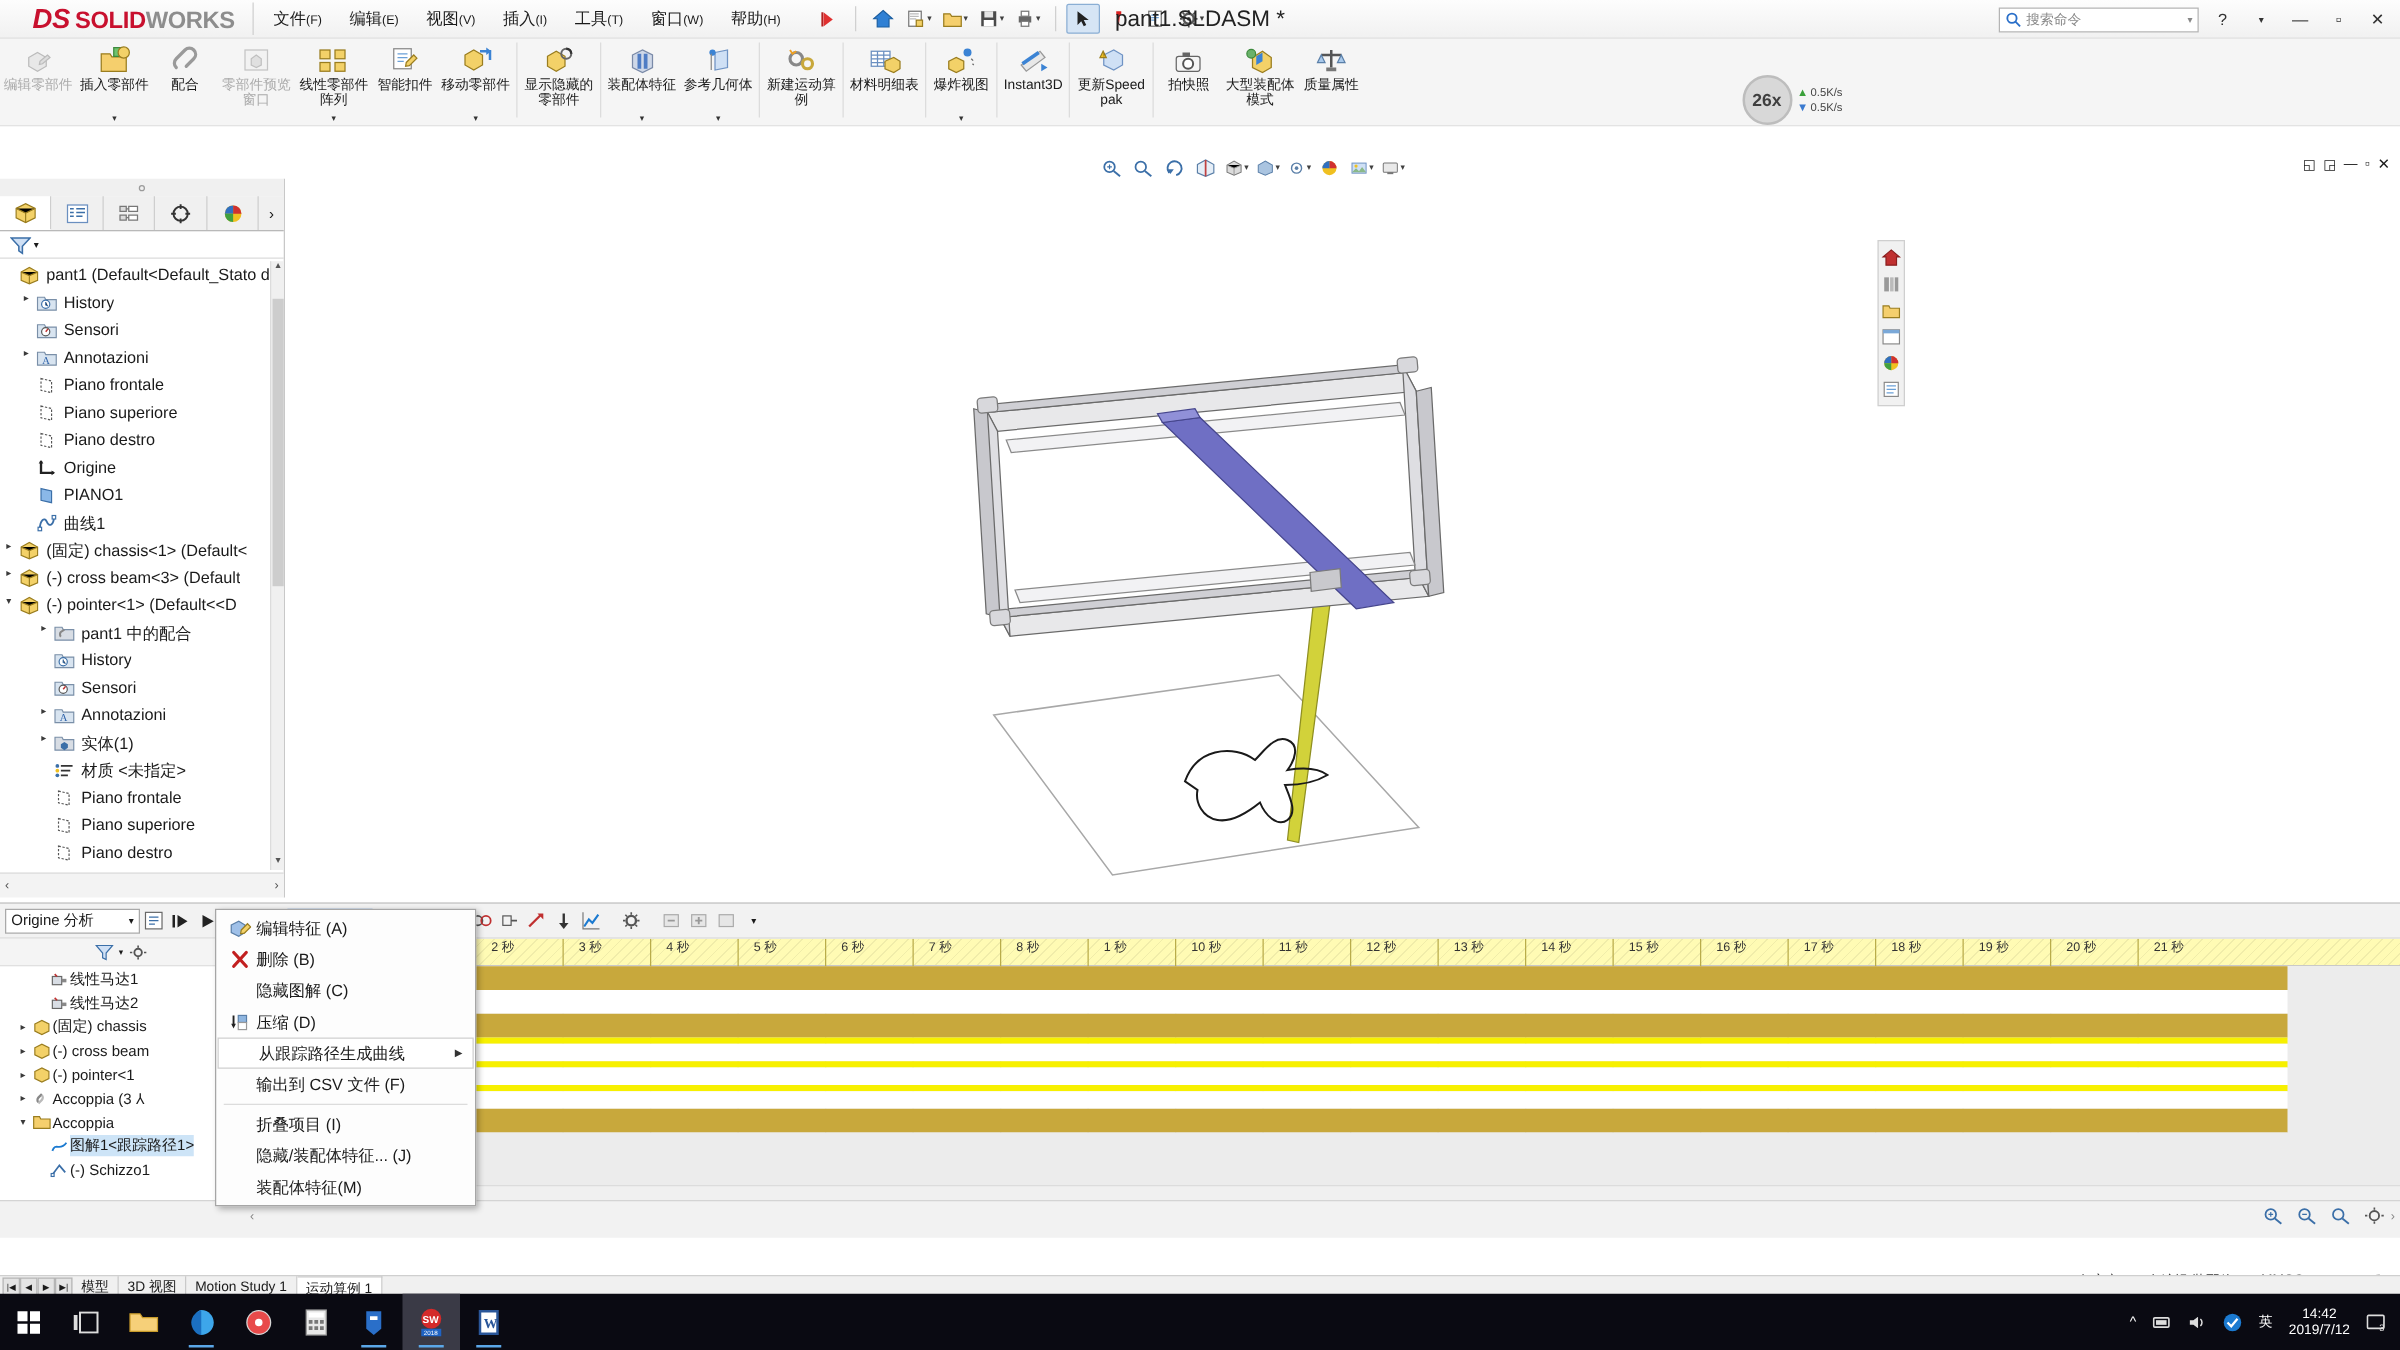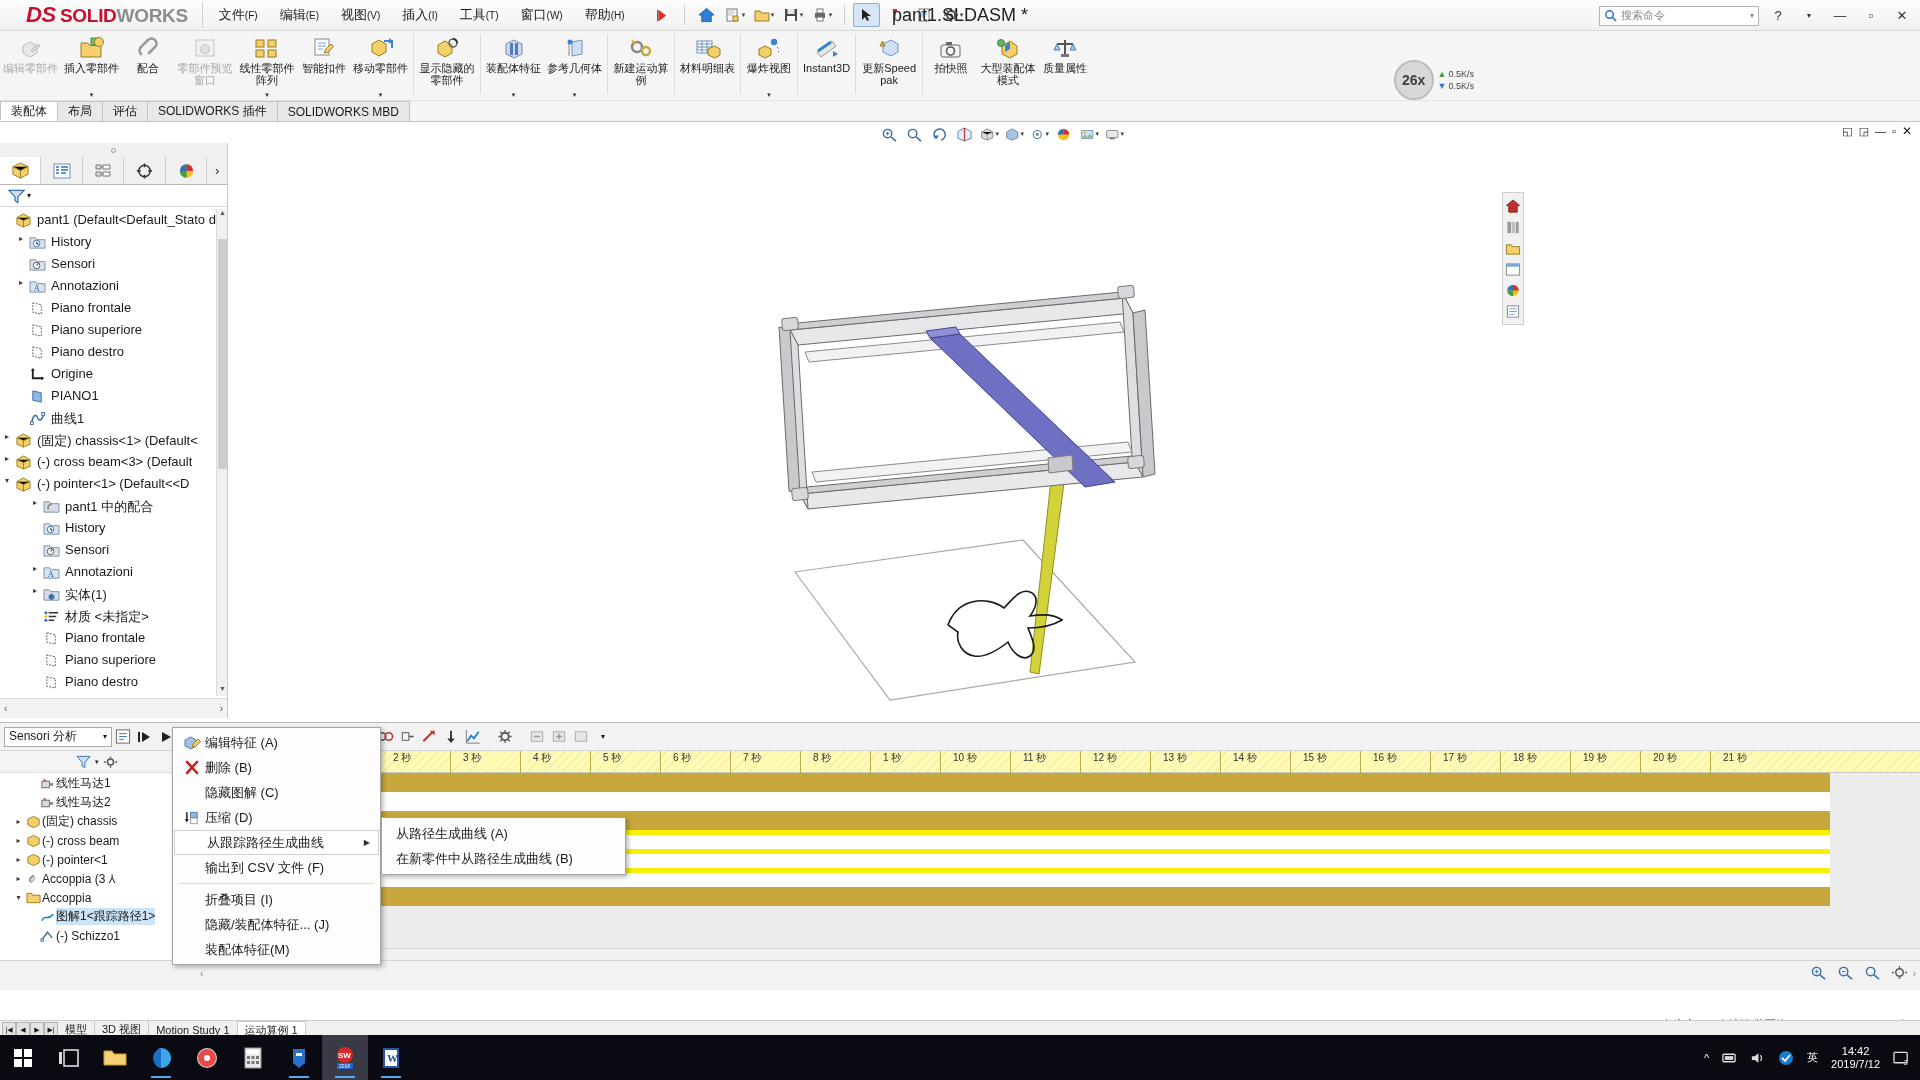--- a/index.html
+++ b/index.html
@@ -529,27 +529,20 @@
           <span style="color:#3aa03a">▲</span>
           <span>0.5K/s</span>
         </div>
       <div>
           <span style="color:#3a7ad0">▼</span>
           <span>0.5K/s</span>
         </div>
     </div>
   </div>
 
-  <div class="rtabs">
-    <div class="rtab active">装配体</div>
-    <div class="rtab">布局</div>
-    <div class="rtab">评估</div>
-    <div class="rtab">SOLIDWORKS 插件</div>
-    <div class="rtab">SOLIDWORKS MBD</div>
-  </div>
 
   <div class="viewport">
 
     <div class="view-toolbar">
       <div class="vtb">
           <svg width="17" height="15" viewBox="0 0 18 16">
             <circle cx="7" cy="7" r="4.5" fill="none" stroke="#3b6fa8" stroke-width="1.5"></circle>
             <path d="M10.5 10.5 L16 15" stroke="#3b6fa8" stroke-width="1.6"></path>
             <path d="M5 7h4M7 5v4" stroke="#3b6fa8"></path>
           </svg>
@@ -1005,21 +998,21 @@
     <div class="fmbottom">
       <span>‹</span>
       <span>›</span>
     </div>
   </div>
 
   <div class="mm">
 
     <div class="mmbar">
       <div class="mmsel">
-        <span>Sensori 分析</span>
+        <span>Origine 分析</span>
         <span style="font-size:8px">▾</span>
       </div>
       <div class="mmico">
           <svg width="18" height="17" viewBox="0 0 18 18">
             <rect x="2" y="2" width="14" height="14" fill="#fff" stroke="#666"></rect>
             <path d="M5 6h8M5 9h8M5 12h5" stroke="#3b6fa8"></path>
           </svg>
         </div>
       <div class="mmico">
           <svg width="18" height="16" viewBox="0 0 18 16">
@@ -1381,28 +1374,20 @@
     <div class="ctxitem">
       <span class="ci"></span>
       <span>隐藏/装配体特征... (J)</span>
     </div>
     <div class="ctxitem">
       <span class="ci"></span>
       <span>装配体特征(M)</span>
     </div>
   </div>
 
-  <div class="submenu">
-    <div class="ctxitem">
-      <span>从路径生成曲线 (A)</span>
-    </div>
-    <div class="ctxitem">
-      <span>在新零件中从路径生成曲线 (B)</span>
-    </div>
-  </div>
 
   <div class="statusbar">
     <span>欠定义</span>
     <span>在编辑 装配体</span>
     <span>MMGS</span>
     <span style="font-size:8px">▾</span>
     <span>
         <svg width="15" height="14" viewBox="0 0 16 14">
           <path d="M2 12 C4 4 10 2 14 2 C12 6 8 11 2 12z" fill="#bdbdbd"></path>
         </svg>

